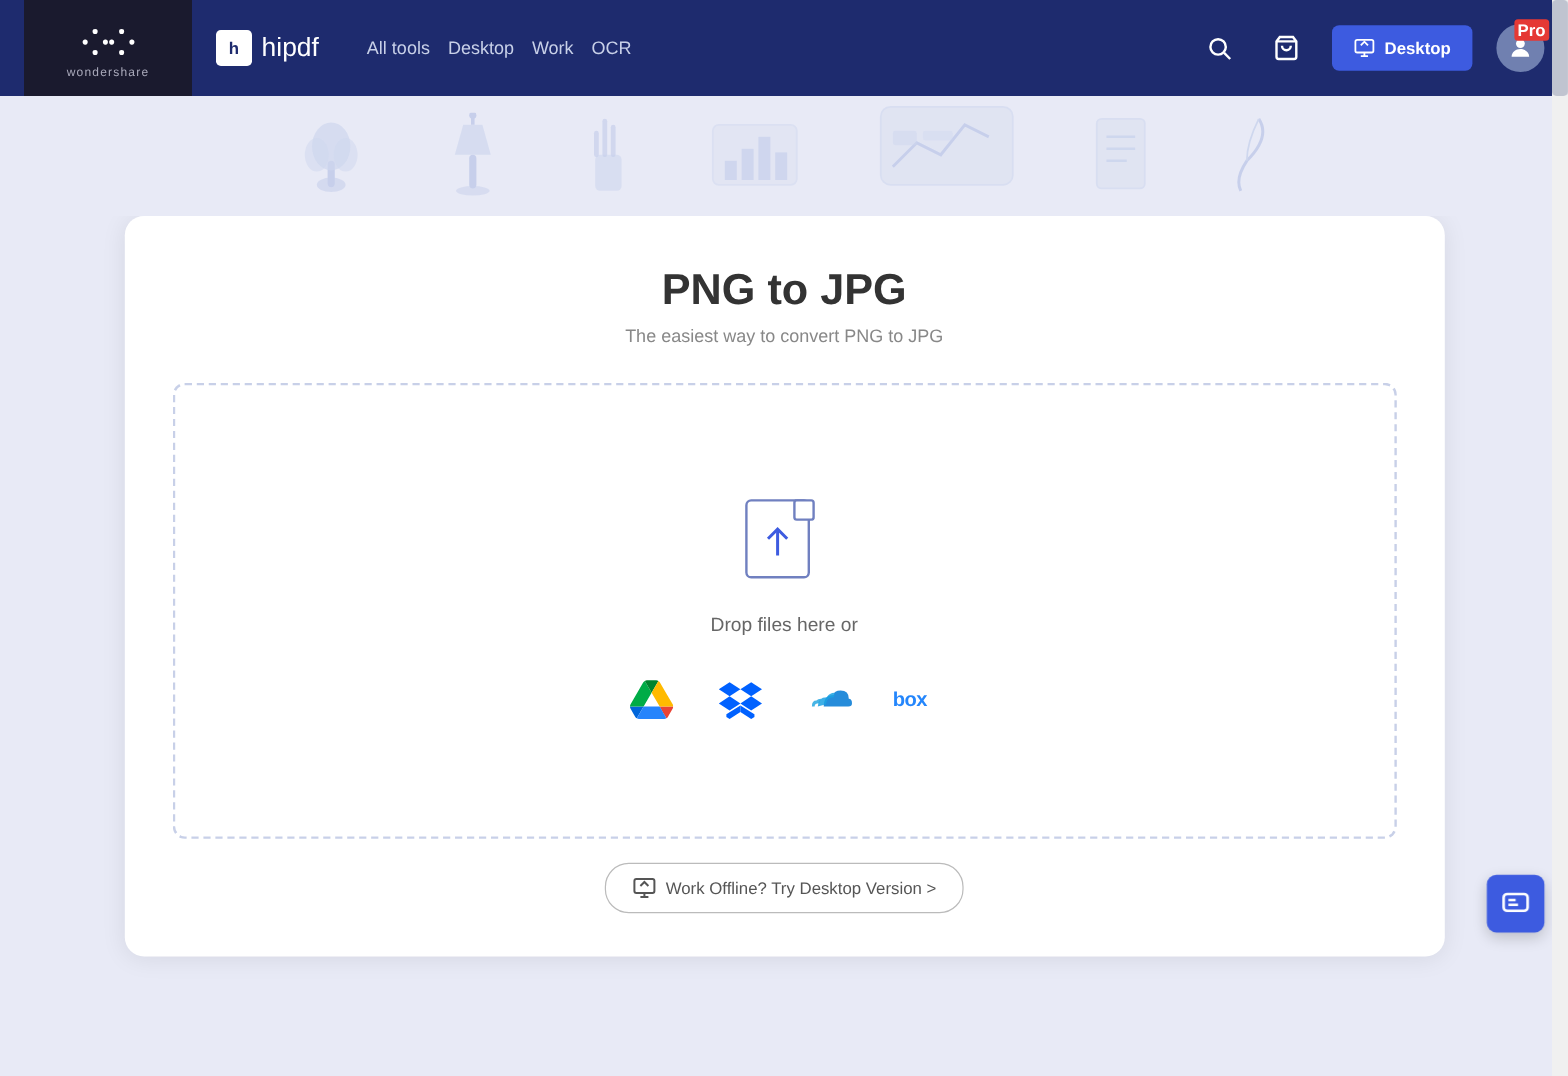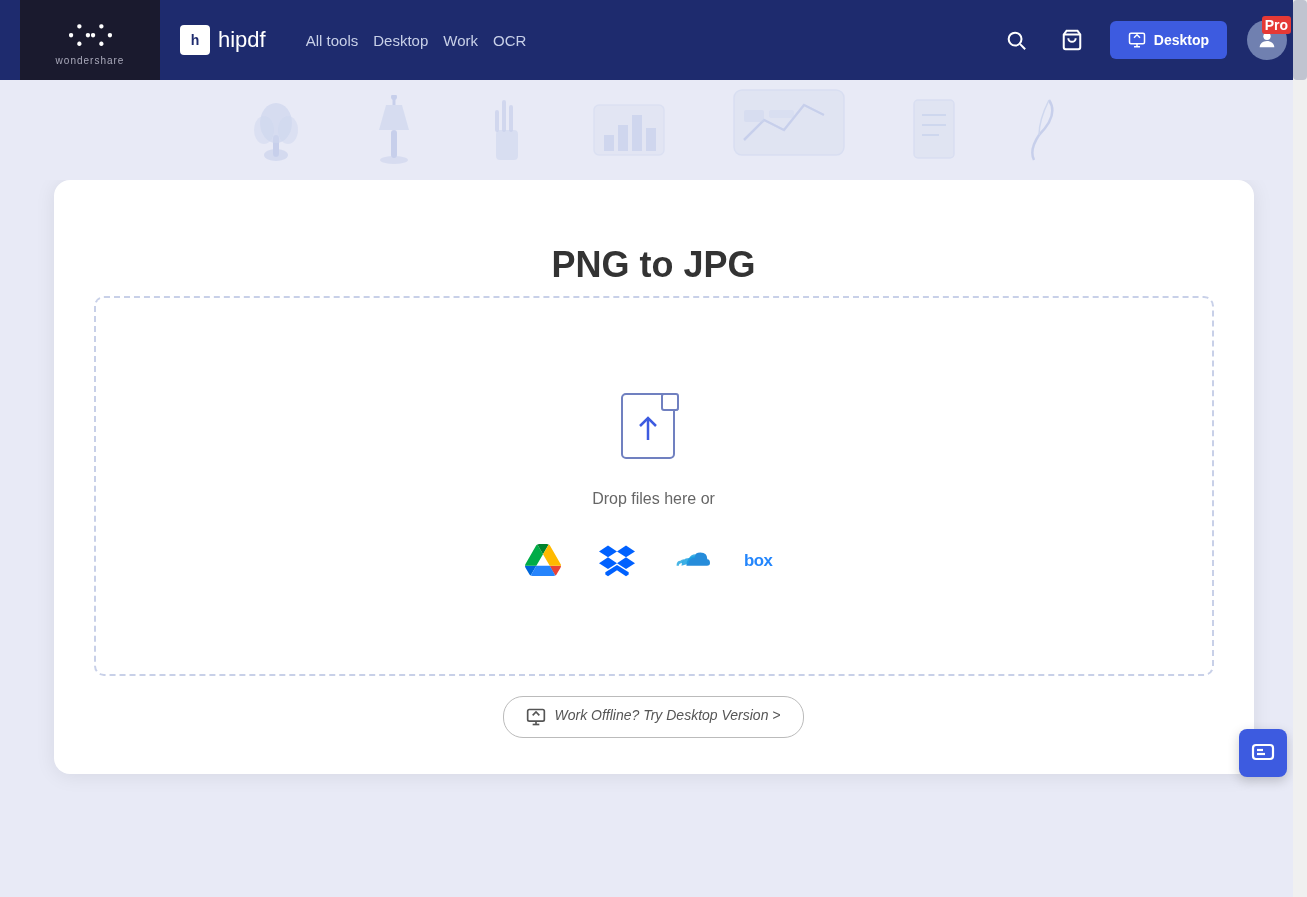--- a/index.html
+++ b/index.html
@@ -159,22 +159,22 @@
 
     
     .main-content {
       display: flex;
       justify-content: center;
       padding: 0 40px 40px;
     }
     .card {
       background: white;
       border-radius: 16px;
-      padding: 64px 40px 36px;
-      width: 1200px;
+      padding: 40px 40px 36px;
+      width: 1100px;
       box-shadow: 0 2px 20px rgba(0,0,0,0.08);
     }
     .card-title {
       text-align: center;
       font-size: 36px;
       font-weight: 700;
       color: #333;
       margin-bottom: 10px;
     }
     .card-subtitle {
@@ -246,23 +246,23 @@
       display: flex;
       justify-content: center;
     }
     .offline-pill {
       border: 1.5px solid #bbb;
       border-radius: 20px;
       padding: 10px 22px;
       font-size: 14px;
       color: #555;
       display: flex;
+      align-items: center;
       gap: 8px;
       cursor: pointer;
-      font-style: italic;
     }
 
     
     .float-msg {
       position: fixed;
       bottom: 120px;
       right: 20px;
       width: 48px;
       height: 48px;
       background: #3d5be0;
@@ -412,20 +412,21 @@
         <path d="M30 5 Q40 20 20 40 Q10 55 15 65" stroke="#8ca0d8" stroke-width="2.5" fill="none"></path>
         <path d="M30 5 Q20 25 20 40" stroke="#a0b4e0" stroke-width="1.5" fill="none"></path>
       </svg>
     </div>
   </div>
 </div>
 
 <div class="main-content">
   <div class="card">
     <h1 class="card-title">PNG to JPG</h1>
+    <p class="card-subtitle">The easiest way to convert PNG to JPG</p>
 
     <div class="drop-zone">
 
       <div class="upload-icon-wrap">
         <svg width="72" height="80" viewBox="0 0 72 80" fill="none">
           <rect x="4" y="4" width="52" height="64" rx="4" stroke="#7080c0" stroke-width="2" fill="white"></rect>
           <path d="M44 4 L60 20" stroke="#7080c0" stroke-width="2"></path>
           <rect x="44" y="4" width="16" height="16" rx="2" fill="white" stroke="#7080c0" stroke-width="2"></rect>
           <line x1="30" y1="50" x2="30" y2="28" stroke="#3d5be0" stroke-width="2.5"></line>
           <polyline points="22,36 30,28 38,36" stroke="#3d5be0" stroke-width="2.5" fill="none"></polyline>

